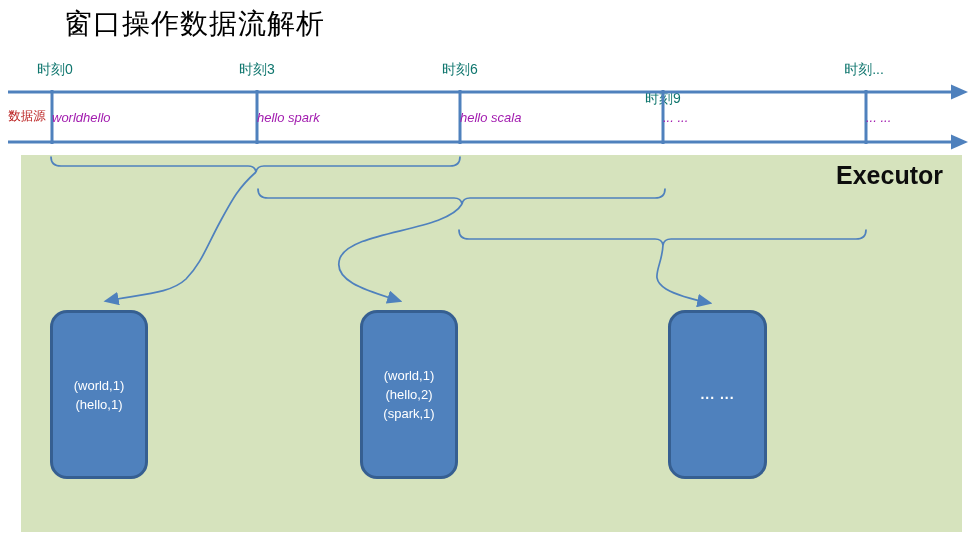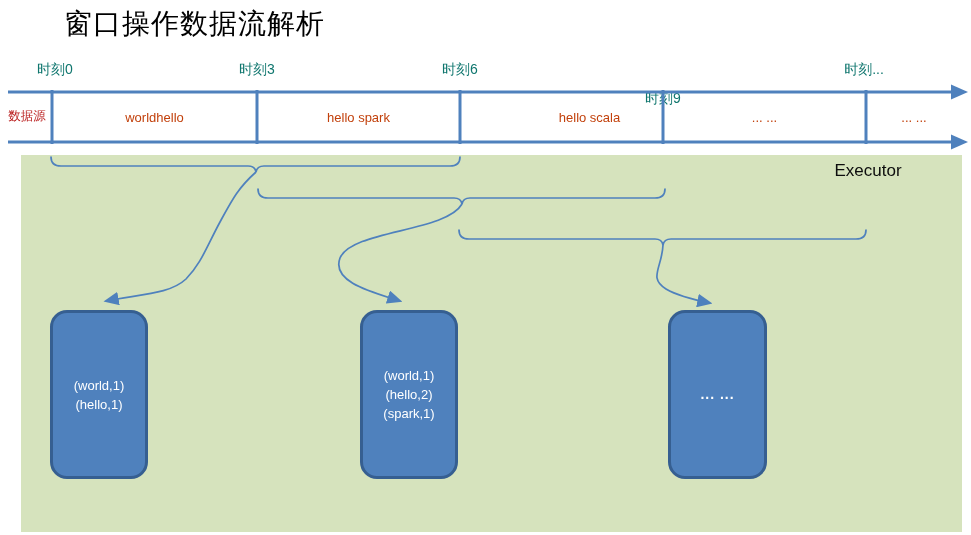--- a/index.html
+++ b/index.html
@@ -17,28 +17,28 @@
     position:absolute;left:64px;top:5px;font-family:"DejaVu Serif","Liberation Serif",serif;
     font-size:28px;letter-spacing:1px;color:#000;white-space:nowrap;
   }
   .time-label{
     position:absolute;top:61px;width:100px;text-align:center;font-size:14px;color:#0f766e;white-space:nowrap;
   }
   .src-label{
     position:absolute;left:2px;top:108px;width:50px;text-align:center;font-size:12.5px;color:#b91c1c;
   }
   .cell-text{
-    position:absolute;top:108px;height:20px;line-height:20px;text-align:center;font-size:13px;color:#c2410c;
+    position:absolute;top:108px;height:20px;line-height:20px;text-align:left;font-size:13px;color:#a21caf;font-style:italic;
   }
   .panel{
     position:absolute;left:21px;top:155px;width:941px;height:377px;background:var(--panel);
   }
   .executor-label{
-    position:absolute;left:793px;top:161px;width:150px;text-align:center;
-    font-size:17px;color:#0d0d0d;
+    position:absolute;left:793px;top:161px;width:150px;text-align:right;
+    font-size:25px;color:#0d0d0d;font-weight:bold;
   }
   svg.overlay{position:absolute;left:0;top:0;pointer-events:none;}
   .wbox{
     position:absolute;top:310px;height:169px;width:98px;box-sizing:border-box;
     background:var(--accent);border:3px solid var(--box-border);border-radius:17px;
     display:flex;flex-direction:column;align-items:center;justify-content:center;
   }
   .wbox .ln{color:#fff;font-size:13px;line-height:19px;font-weight:500;text-align:center;white-space:nowrap;}
   .box-1{left:50px;}
   .box-2{left:360px;}
@@ -92,21 +92,21 @@
     <g stroke="#4f81bd" stroke-width="1.7" fill="none">
       <path marker-end="url(#ah)" d="M256,172 C238,188 232,200 220,222 C207,246 201,264 186,279 C170,294 142,294 106,301"></path>
       <path marker-end="url(#ah)" d="M462,204 C446,232 352,230 340,258 C331,282 372,292 400,301"></path>
       <path marker-end="url(#ah)" d="M663,245 C662,268 648,278 666,289 C678,296 695,300 710,303"></path>
     </g>
   </svg>
 
   <div class="src-label">数据源</div>
   <div class="cell-text" style="left:52px;width:205px;">worldhello</div>
   <div class="cell-text" style="left:257px;width:203px;">hello spark</div>
-  <div class="cell-text" style="left:460px;width:203px;padding-left:28px;">hello scala</div>
+  <div class="cell-text" style="left:460px;width:203px;">hello scala</div>
   <div class="cell-text" style="left:663px;width:203px;">... ...</div>
   <div class="cell-text" style="left:866px;width:96px;">... ...</div>
 
   <div class="wbox box-1">
     <div class="ln">(world,1)</div>
     <div class="ln">(hello,1)</div>
   </div>
   <div class="wbox box-2">
     <div class="ln">(world,1)</div>
     <div class="ln">(hello,2)</div>

